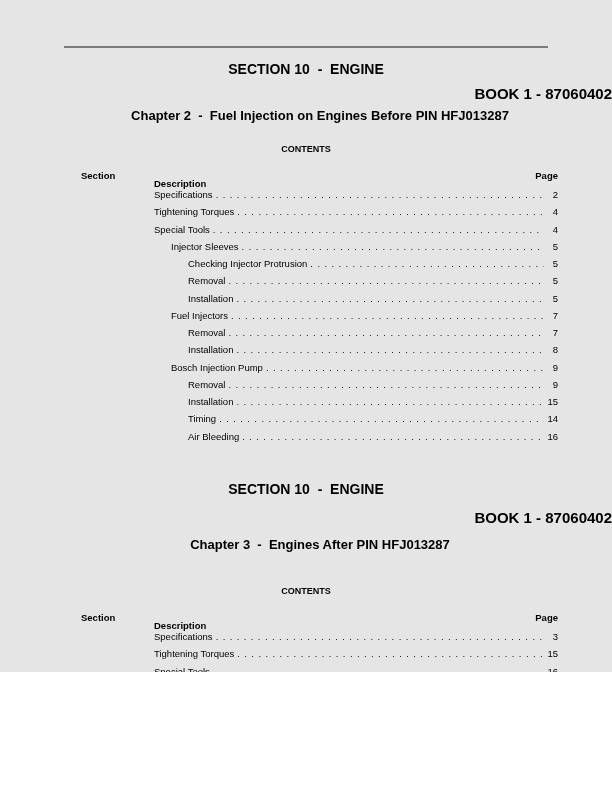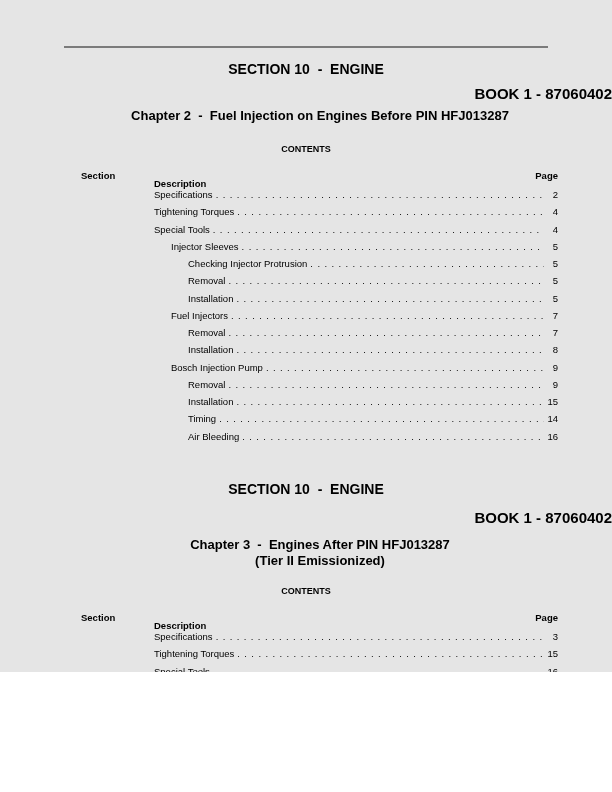--- a/index.html
+++ b/index.html
@@ -164,21 +164,20 @@
     <div class="toc-row">
         <span class="lbl i2">Air Bleeding</span>
         <span class="leader"></span>
         <span class="pg">16</span>
       </div>
   </div>
 
   <div class="center-line h-section" style="top:481px">SECTION 10  -  ENGINE</div>
   <div class="center-line h-book" style="top:512px">BOOK 1 - 87060402</div>
   <div class="center-line h-chapter" style="top:537px">Chapter 3  -  Engines After PIN HFJ013287</div>
-  <div class="center-line h-chapter" style="top:553px">(Tier II Emissionized)</div>
   <div class="center-line h-contents" style="top:586px">CONTENTS</div>
 
   <div class="toc" style="top:608px">
     <div class="toc-head">
       <span class="col-section">Section</span>
       <span class="col-desc">Description</span>
       <span class="col-page">Page</span>
     </div>
     <div class="toc-row">
         <span class="lbl i0">Specifications</span>

